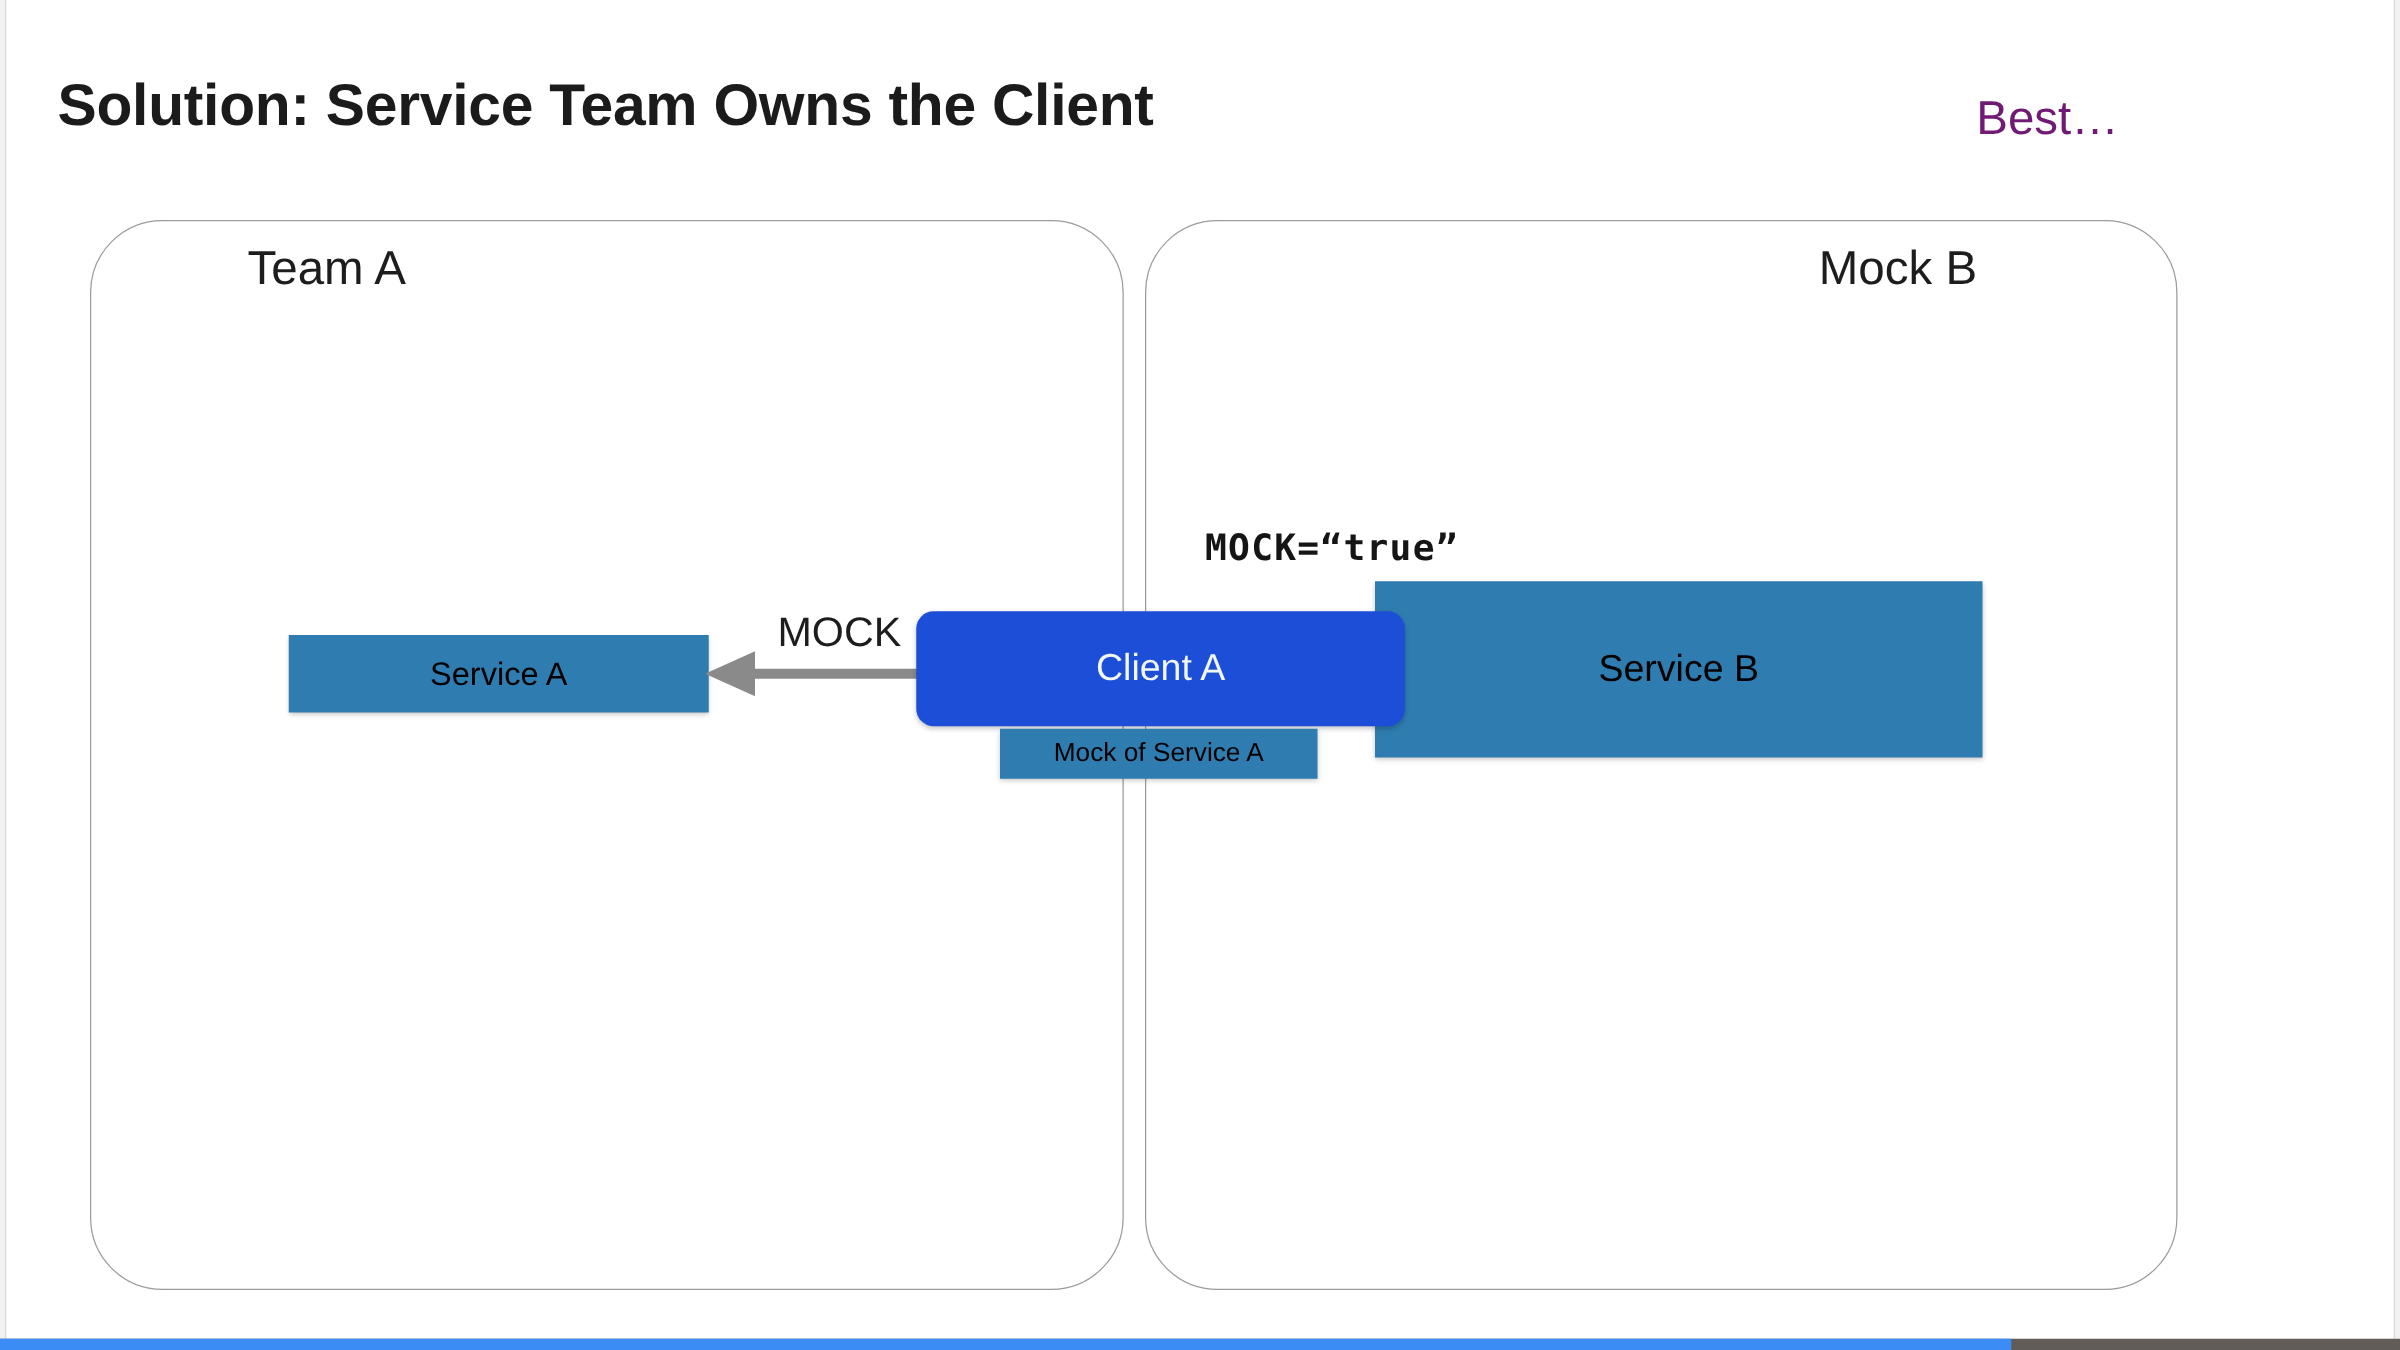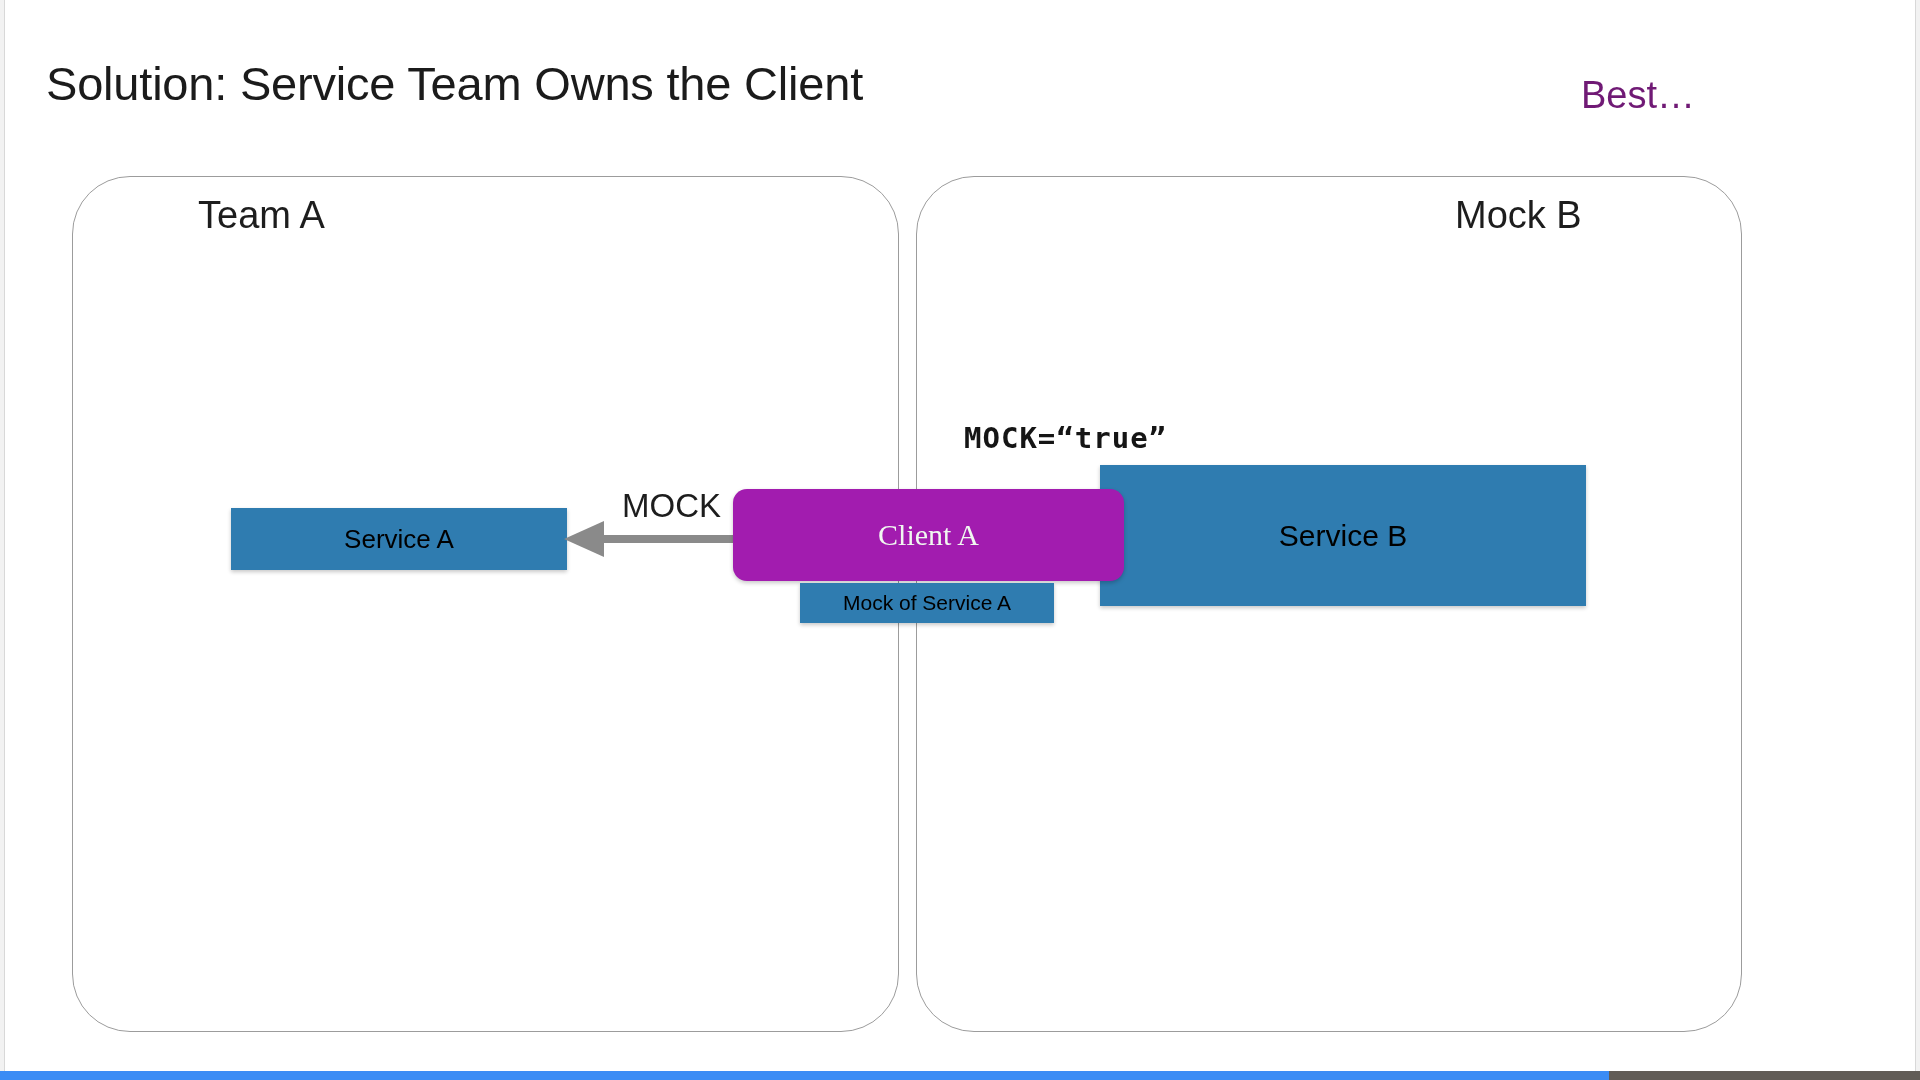--- a/index.html
+++ b/index.html
@@ -33,21 +33,21 @@
   }
   .frame-edge.left { left: 0; }
   .frame-edge.right { right: 0; border-right: none; border-left: 1px solid #d8d8d8; }
 
   
   .slide-title {
     position: absolute;
     left: 46px;
     top: 56px;
     font-size: 47px;
-    font-weight: 400;
+    font-weight: 700;
     color: #1b1b1b;
     letter-spacing: -0.2px;
     white-space: nowrap;
   }
   .slide-subtitle {
     position: absolute;
     left: 1581px;
     top: 74px;
     font-size: 38px;
     font-weight: 400;
@@ -185,21 +185,21 @@
   <div id="service-a-node" class="node blue" style="background: rgb(47, 124, 176);">
     <span>Service A</span>
   </div>
 
   <svg id="http-arrow" viewBox="0 0 190 46">
     <line x1="188" y1="23" x2="42" y2="23" stroke="#8a8a8a" stroke-width="8"></line>
     <polygon points="4,23 44,5 44,41" fill="#8a8a8a"></polygon>
   </svg>
   <div id="http-label">MOCK</div>
 
-  <div id="client-a-node" class="node green" style="background: #a21caf; font-family: Liberation Serif, serif;">
+  <div id="client-a-node" class="node green" style="background: #1d4ed8;">
     <span>Client A</span>
   </div>
 
   <div id="mock-node" class="node blue" style="background: rgb(47, 124, 176);">
     <span>Mock of Service A</span>
   </div>
 
   <div id="progress-bar" style="background: rgb(97, 92, 87);">
     <div id="progress-fill" style="width: 83.8%; background: rgb(59, 140, 245);"></div>
   </div>

